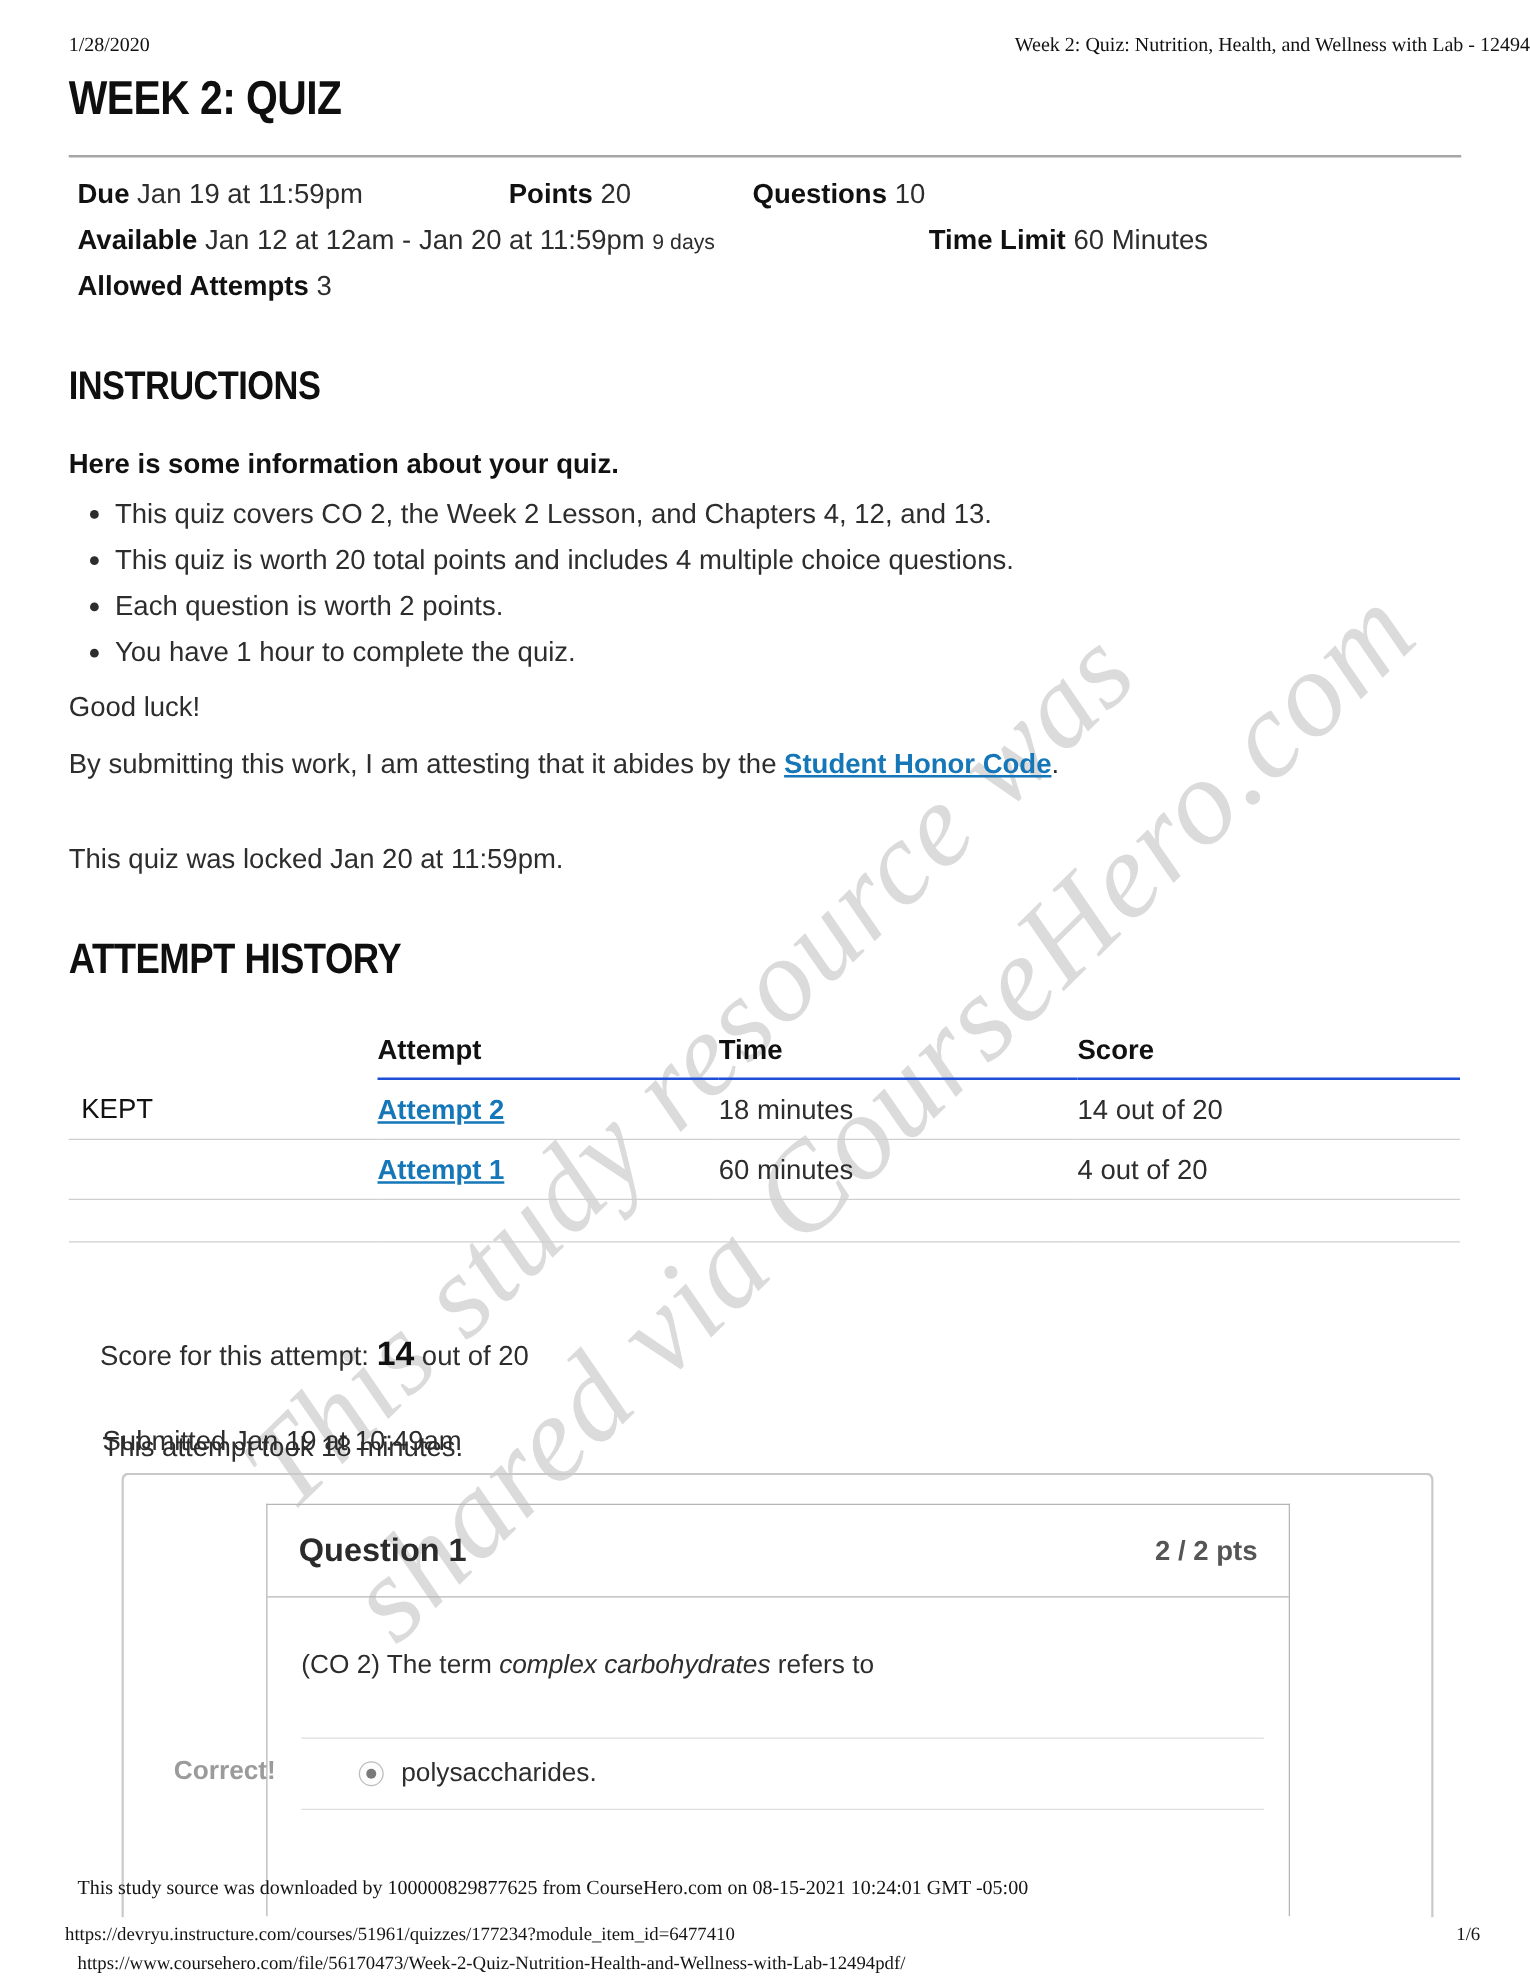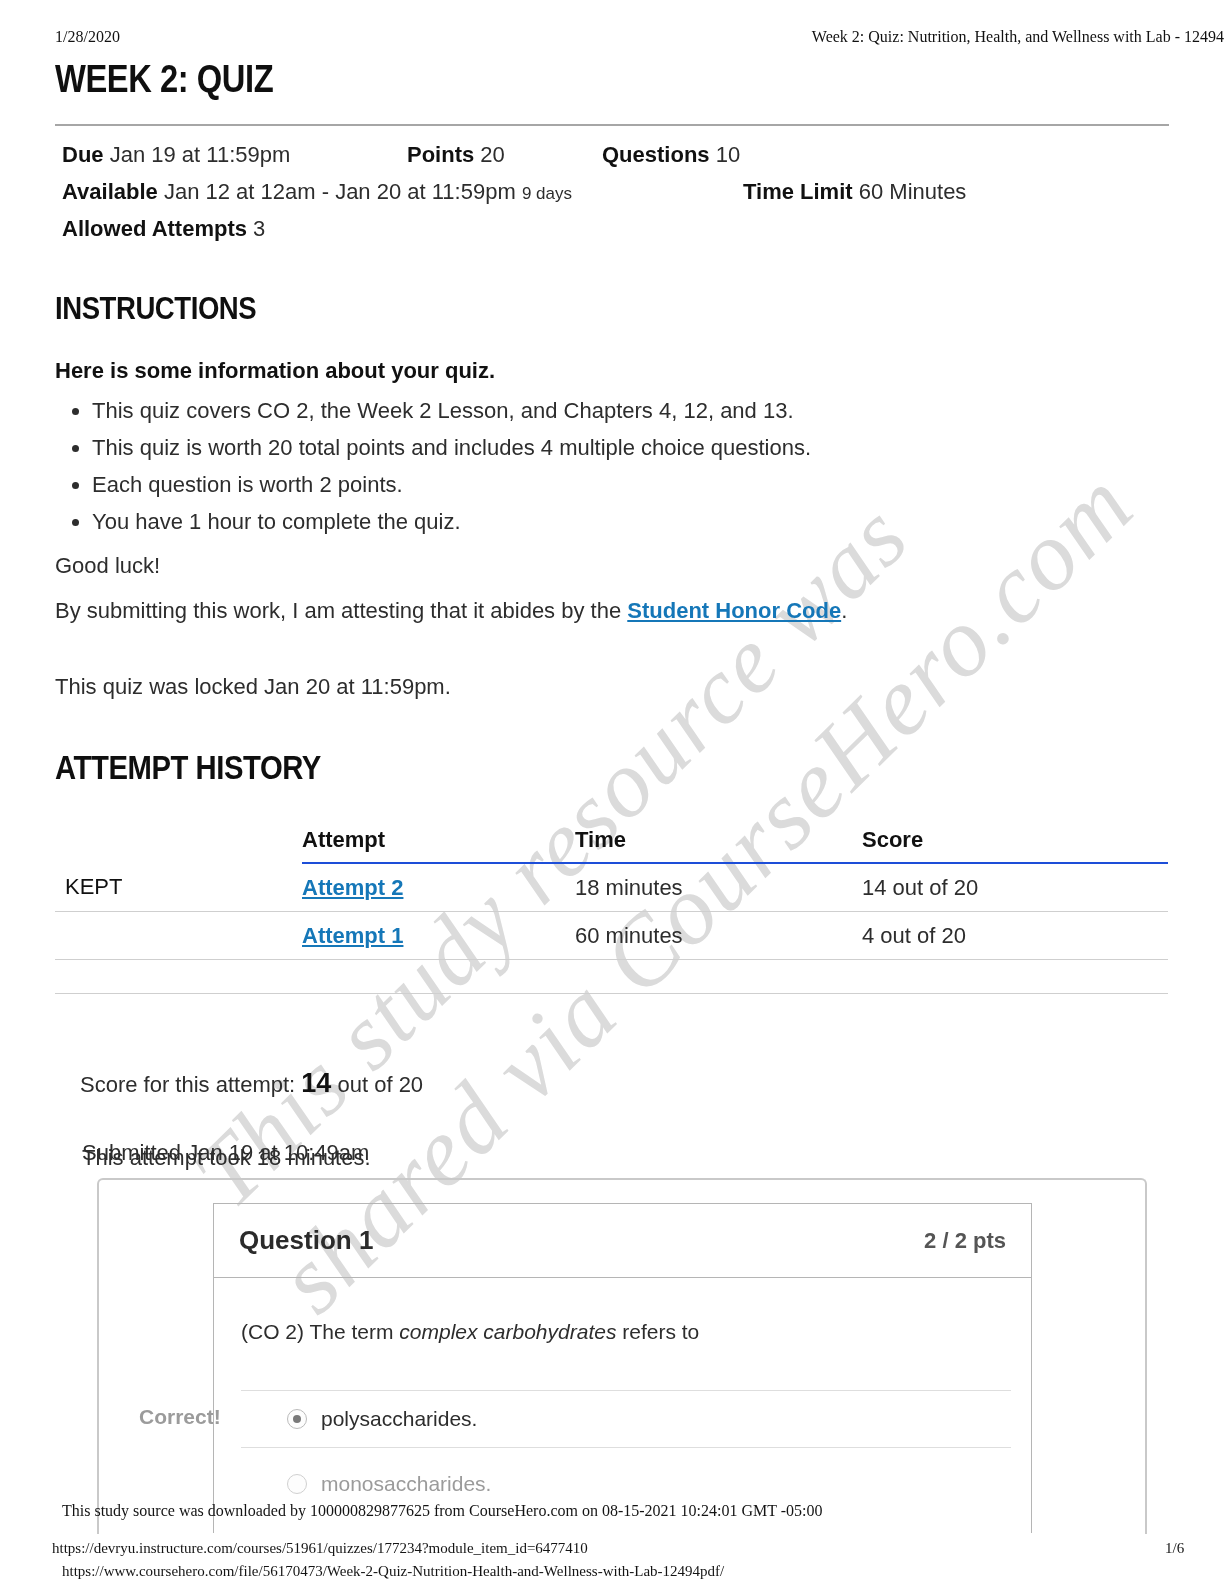--- a/index.html
+++ b/index.html
@@ -144,22 +144,18 @@
   </div>
   <div style="padding:42px 27px 0 27px;font-size:21px;color:#2d2d2d;">
     <span>(CO 2) The term </span><i>complex carbohydrates</i><span> refers to</span>
   </div>
   <div class="divider" style="margin:46px 20px 0 27px;"></div>
   <div style="display:flex;align-items:center;gap:14px;padding:16px 0 0 73px;">
     <span class="radio sel"></span>
     <span style="font-size:21px;">polysaccharides.</span>
   </div>
   <div class="divider" style="margin:16px 20px 0 27px;"></div>
-  <div style="display:flex;align-items:center;gap:14px;padding:24px 0 0 73px;">
-    <span class="radio" style="border-color:#d0d0d0;"></span>
-    <span style="font-size:21px;" class="muted">monosaccharides.</span>
-  </div>
 </div>
 
 <div class="abs ftr" style="left:62px;top:1502px;font-size:16px;z-index:4;">This study source was downloaded by 100000829877625 from CourseHero.com on 08-15-2021 10:24:01 GMT -05:00</div>
 <div class="abs ftr" style="left:52px;top:1540px;font-size:15px;z-index:4;">https://devryu.instructure.com/courses/51961/quizzes/177234?module_item_id=6477410</div>
 <div class="abs ftr" style="left:1165px;top:1540px;font-size:15px;z-index:4;">1/6</div>
 <div class="abs ftr" style="left:62px;top:1563px;font-size:15px;z-index:4;">https://www.coursehero.com/file/56170473/Week-2-Quiz-Nutrition-Health-and-Wellness-with-Lab-12494pdf/</div>
 
 </body></html>

